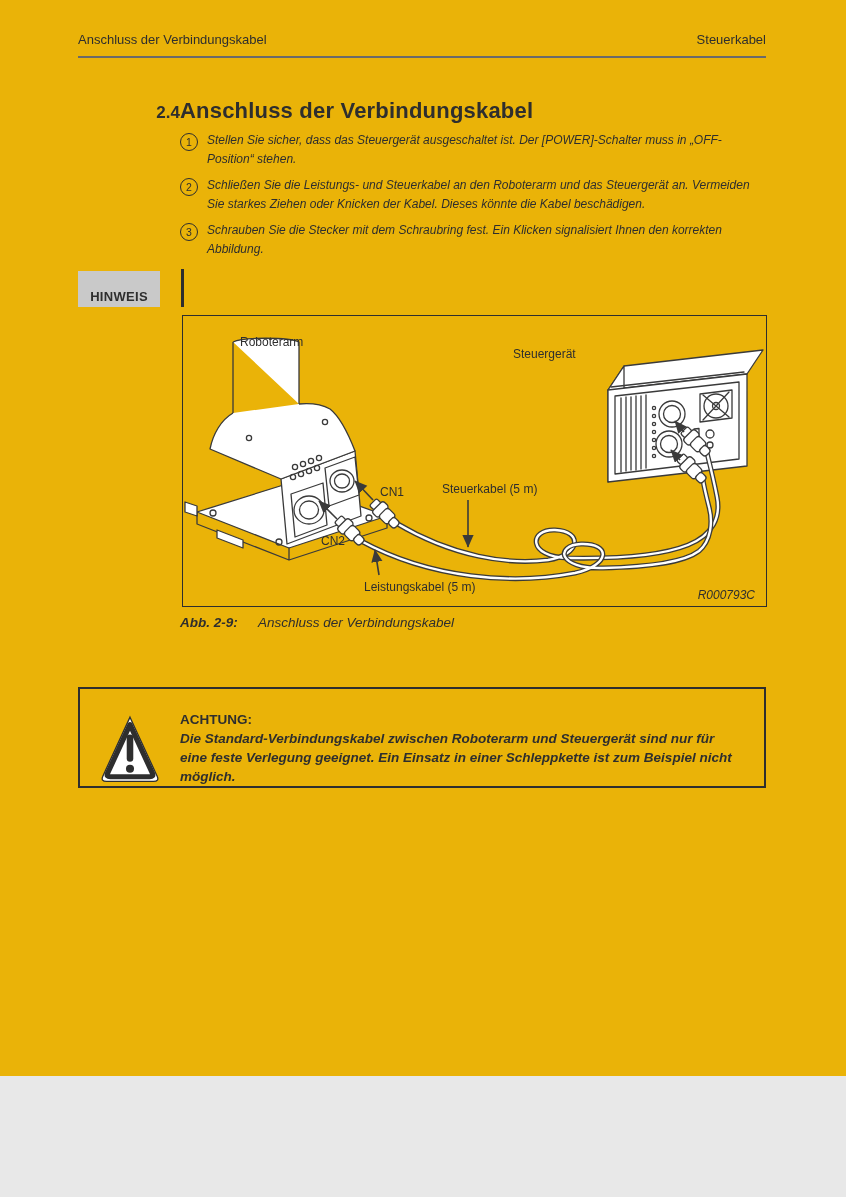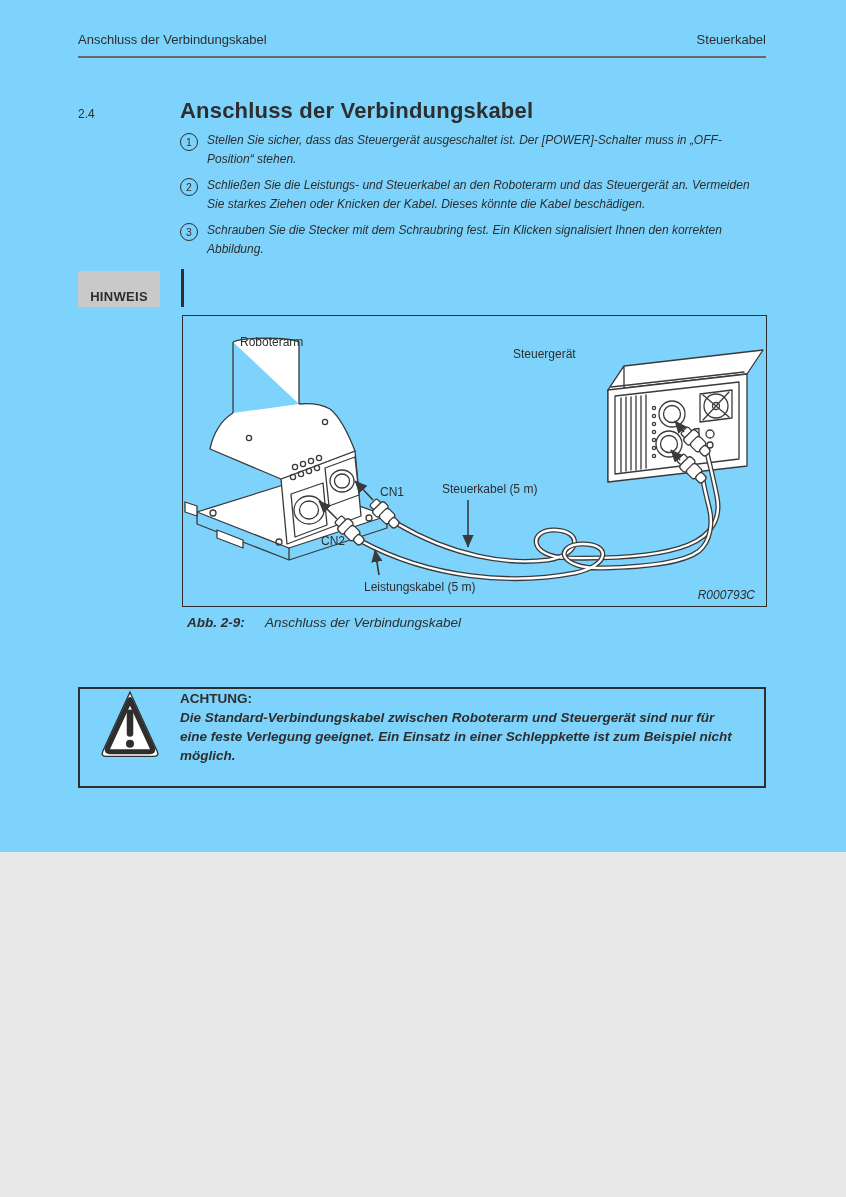--- a/index.html
+++ b/index.html
@@ -1,30 +1,30 @@
 <!DOCTYPE html>
 <html><head>
 <meta charset="utf-8">
 <style>
   html,body{margin:0;padding:0;background:#e8e8e8;}
   .page{
-    position:relative;width:846px;height:852px;background:#7dd3fc;
+    position:relative;width:846px;height:1076px;background:#eab308;
     font-family:"Liberation Sans", sans-serif;color:#2e2e2e;overflow:hidden;
     margin:0 auto;
   }
   
   .doc-header{
     position:absolute;left:78px;top:32px;width:688px;
     display:flex;justify-content:space-between;
     font-size:13px;padding-bottom:9px;border-bottom:2px solid #6a6a6a;
   }
   
   .body-col{position:absolute;left:78px;top:98px;width:688px;}
   .title-row{display:flex;align-items:baseline;}
-  .sec-num{width:102px;font-size:12px;font-weight:normal;flex:none;}
+  .sec-num{width:102px;font-size:17px;font-weight:bold;flex:none;text-align:right;}
   .sec-title{margin:0;font-size:22px;font-weight:bold;letter-spacing:.2px;}
   .intro{margin:24px 0 0 102px;width:588px;font-size:13.5px;line-height:19px;}
   .steps{list-style:none;margin:0 0 0 102px;padding:0;}
   .steps li{display:flex;margin-top:7px;}
   .step-marker{
     flex:none;width:16px;height:16px;margin:2px 9px 0 0;
     border:1.2px solid #2e2e2e;border-radius:50%;
     font-size:10.5px;line-height:16px;text-align:center;
   }
   .step-text{width:558px;font-size:12px;line-height:19px;font-style:italic;}
@@ -36,25 +36,25 @@
   }
   .note-bar{flex:none;width:3px;background:#2e2e2e;margin-left:21px;}
   .note-text{margin-left:12px;width:566px;font-size:13.5px;line-height:19.5px;padding-top:1px;}
   
   .fig-box{
     margin:8px 0 0 104px;width:585px;height:292px;box-sizing:border-box;
     border:1.5px solid #2e2e2e;
   }
   .fig-box svg{display:block;}
   .fig-caption{display:flex;margin:8px 0 0 102px;font-size:13.5px;font-style:italic;}
-  .fig-caption .cap-label{width:78px;flex:none;font-weight:bold;margin-left:7px;}
+  .fig-caption .cap-label{width:78px;flex:none;font-weight:bold;}
   
   .warning-box{
     margin-top:57px;width:688px;box-sizing:border-box;height:101px;
-    border:2px solid #2e2e2e;display:flex;align-items:flex-start;
+    border:2px solid #2e2e2e;display:flex;align-items:flex-end;
   }
   .warn-icon-wrap{flex:none;width:100px;display:flex;justify-content:center;}
   .warn-body{width:565px;font-size:13.5px;line-height:19px;}
   .warn-title{font-weight:bold;}
   .warn-text{font-weight:bold;font-style:italic;}
   
   .doc-footer{
     position:absolute;left:78px;top:1138px;width:688px;
     border-top:2px solid #9a9a9a;padding-top:9px;
     display:flex;justify-content:space-between;align-items:center;font-size:13.5px;

